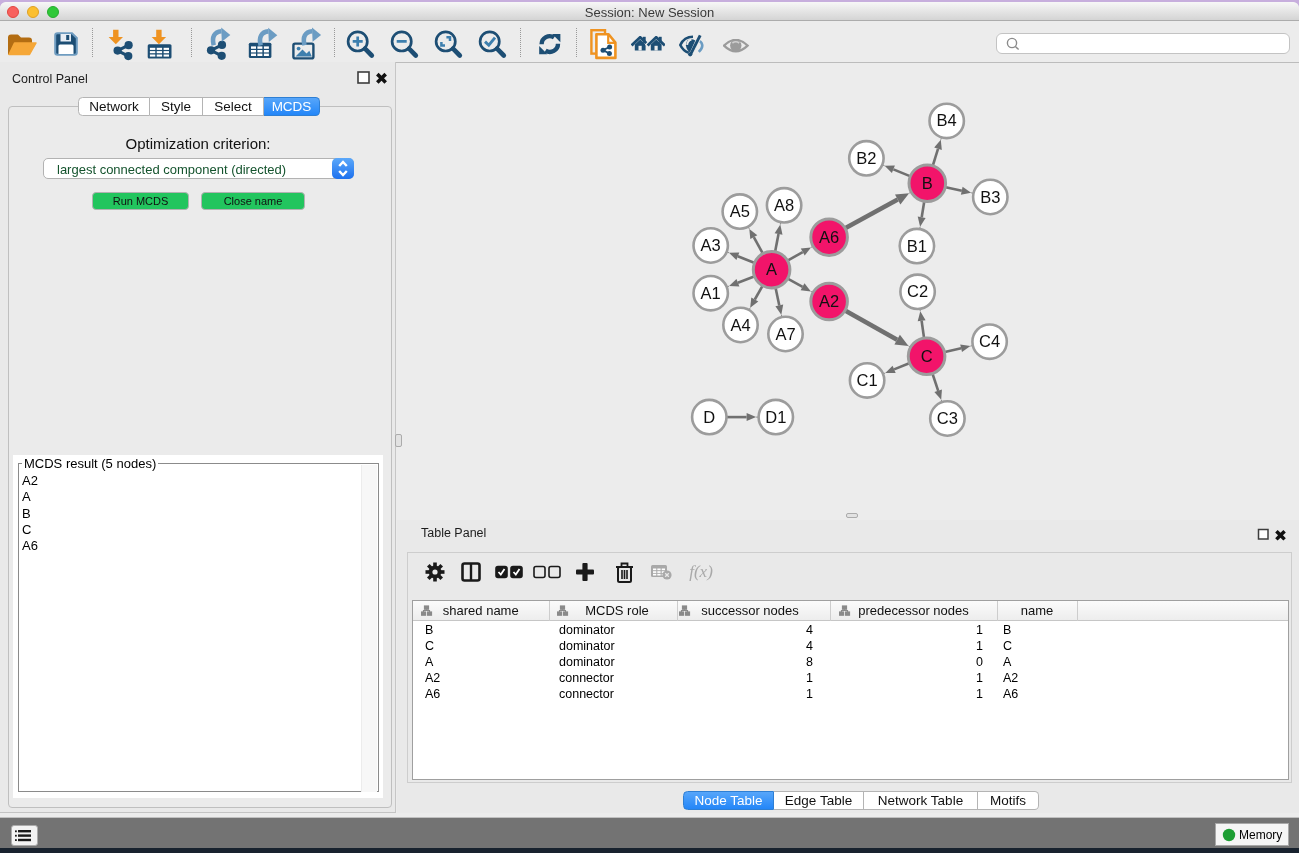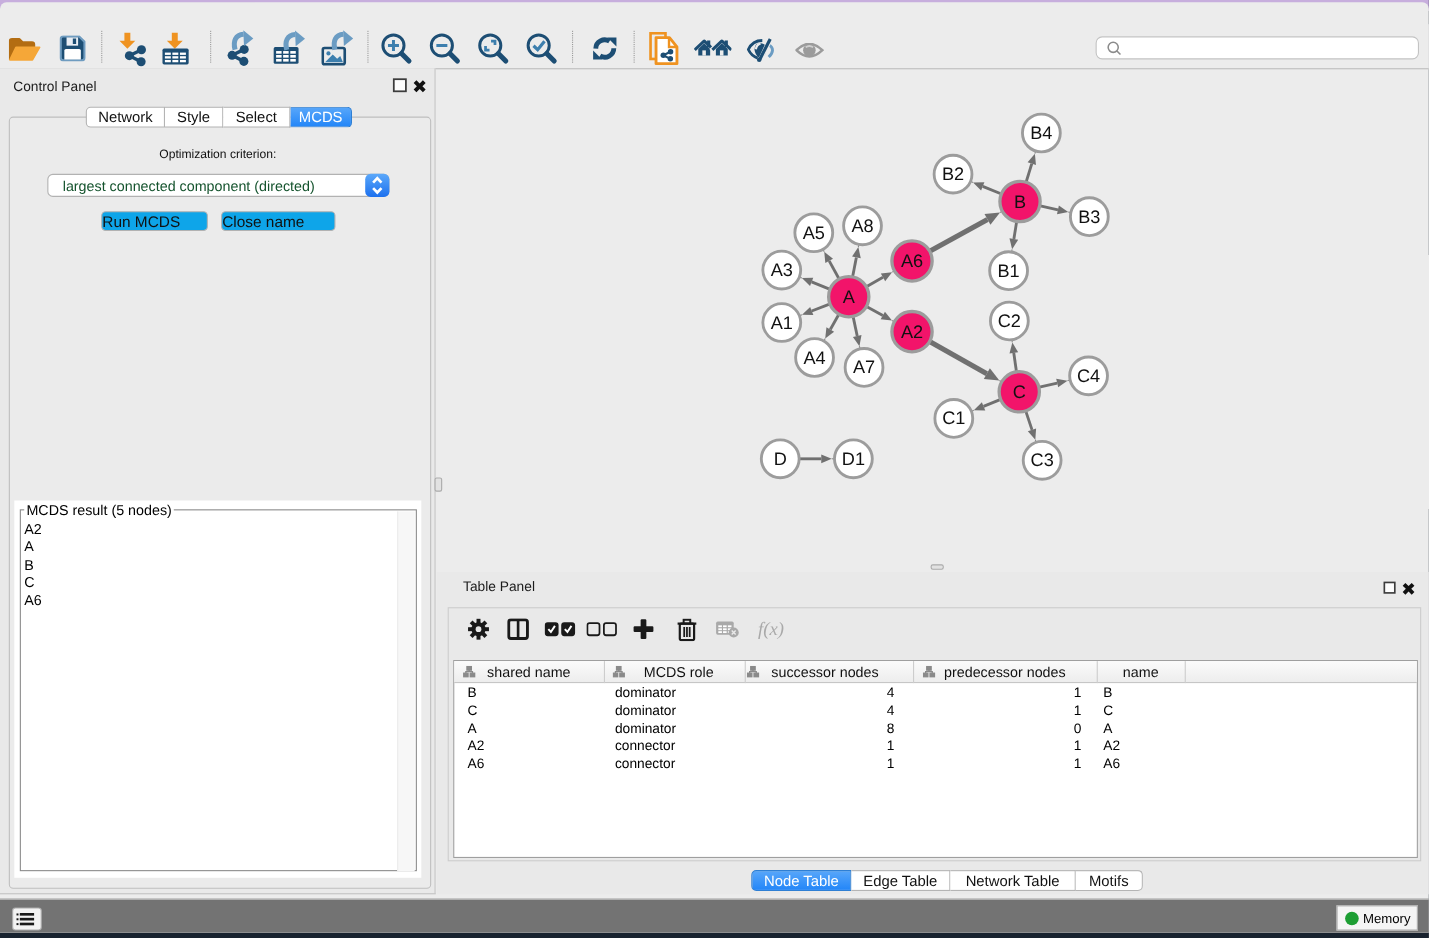--- a/index.html
+++ b/index.html
@@ -17,25 +17,25 @@
 
 #cpanel { left:0; top:60px; width:396px; height:751px; background:#e9e9e9; border-right:1px solid #c6c6c6; border-bottom:1px solid #c3c3c3;}
 #cpanel .ptitle { left:12px; top:10px; font-size:12.5px; color:#1c1c1c; }
 #cbox { left:8px; top:44px; width:384px; height:702px; border:1px solid #bfbfbf; border-radius:4px; background:#ebebeb; }
 .tabbar { display:flex; position:absolute; height:19px; }
 .tabbar .t { border:1px solid #b4b4b4; border-left:none; background:#fff; font-size:13.5px; color:#111; text-align:center; line-height:18px; }
 .tabbar .t:first-child { border-left:1px solid #b4b4b4; border-radius:4.5px 0 0 4.5px; }
 .tabbar .t:last-child { border-radius:0 4.5px 4.5px 0; }
 .tabbar .t.sel { background:linear-gradient(#57a6fa,#2386f8); border-color:#2e7fd4; color:#fff; }
 #ctabs { left:78px; top:35px; }
-#optlabel { left:0; top:73px; width:396px; text-align:center; font-size:11px; color:#111; }
+#optlabel { left:0; top:73px; width:396px; text-align:center; font-size:15px; color:#111; }
 #dropdown { left:43px; top:96px; width:311px; height:21px; background:#fff; border:1px solid #b2b2b2; border-radius:5px; }
 #dropdown .txt { left:13px; top:2.5px; font-size:13px; color:#14532d;text-align:center; }
 #dropdown .step { right:-1px; top:-1px; width:22px; height:21px; border-radius:5px; background:linear-gradient(#5ba8fa,#1d71ee); }
-.btn { position:absolute; height:18px; background:#0ea5e9; border:1px solid #b2b2b2; border-radius:4px; font-size:14px; color:#111; text-align:left; line-height:16px; }
+.btn { position:absolute; height:18px; background:#22c55e; border:1px solid #b2b2b2; border-radius:4px; font-size:11px; color:#111; text-align:center; line-height:16px; }
 #resultwrap { left:13px; top:393px; width:370px; height:343px; background:#fff; }
 #groupbox { left:5px; top:8px; width:361px; height:329px; border:1px solid #8b8b8b; }
 #grouplabel { left:3px; top:-8px; background:#fff; font-size:13px; color:#000; padding:0 2px; }
 #scrolltrack { right:1px; top:1px; width:16px; height:327px; background:#f7f7f7; border-left:1px solid #ececec; }
 #resultlist { left:3px; top:9px; font-size:13px; color:#000; line-height:16.3px; }
 
 #vgrip { left:395px; top:432px; width:7px; height:13px; background:#e2e2e2; border:1px solid #ababab; border-radius:2px; }
 #hgrip { left:846px; top:511px; width:12px; height:5px; background:#e2e2e2; border:1px solid #ababab; border-radius:2px; }
 
 #netwin { left:403px; top:61px; width:895px; height:451px; background:#fff; border:1px solid #9b9b9b; }
@@ -54,20 +54,26 @@
 #ttabs { left:275px; top:271px;padding-left:11px; }
 
 #sbar { left:0; top:815px; width:1299px; height:31px; background:#737373; border-top:1px solid #c0c0c0; }
 #listbtn { left:11px; top:7px; width:27px; height:21px; background:#f3f3f3; border:1px solid #ababab; border-radius:3px; }
 #membtn { left:1215px; top:5px; width:74px; height:23px; background:#f5f5f5; border:1px solid #a8a8a8; font-size:12px; color:#000; }
 </style>
 </head>
 <body>
 <div class="abs" id="purple"></div>
 <div class="abs" id="app">
+  <div class="abs" id="titlebar">
+    <div class="abs tl" style="left:7px;background:#f8615e;border:0.5px solid #e14640;"></div>
+    <div class="abs tl" style="left:27px;background:#fbbf2f;border:0.5px solid #dfa023;"></div>
+    <div class="abs tl" style="left:47px;background:#2fc839;border:0.5px solid #27ab2f;"></div>
+    <div class="title">Session: New Session</div>
+  </div>
   <div class="abs" id="tb">
     <div class="sep" style="left:92px"></div>
     <div class="sep" style="left:191px"></div>
     <div class="sep" style="left:334px"></div>
     <div class="sep" style="left:520px"></div>
     <div class="sep" style="left:576px"></div>
     <svg class="abs" width="30" height="23" style="left:7.5px;top:11.5px">
         <path d="M1 20.5 L1 3.5 Q1 1.5 3 1.5 L9.5 1.5 L12.5 4.5 L21 4.5 Q23 4.5 23 6.5 L23 9" fill="#b36d12" stroke="#b36d12" stroke-width="2" stroke-linejoin="round"></path>
         <path d="M1 20.5 L6.5 9 L28 9 L21.5 20.5 Z" fill="#f5a738" stroke="#f5a738" stroke-width="1.5" stroke-linejoin="round"></path>
       </svg>

